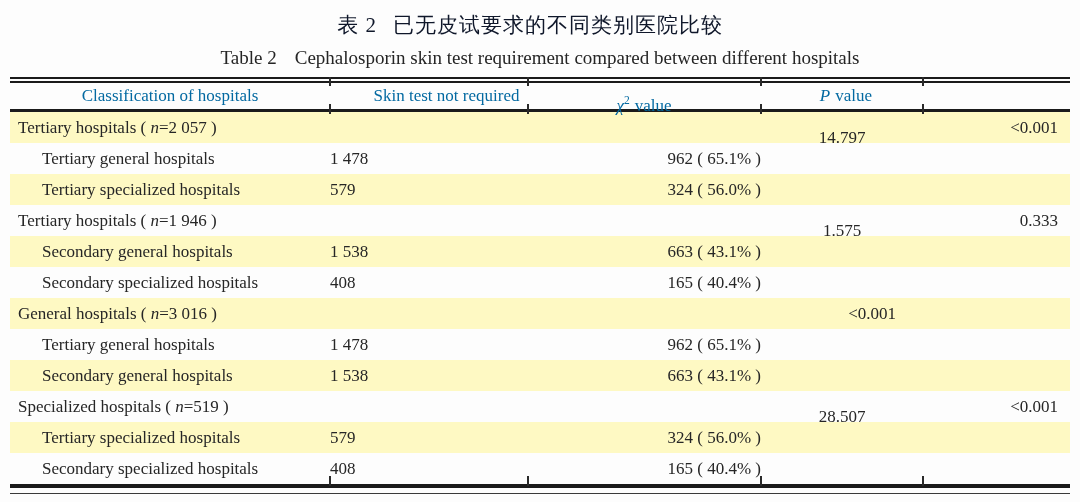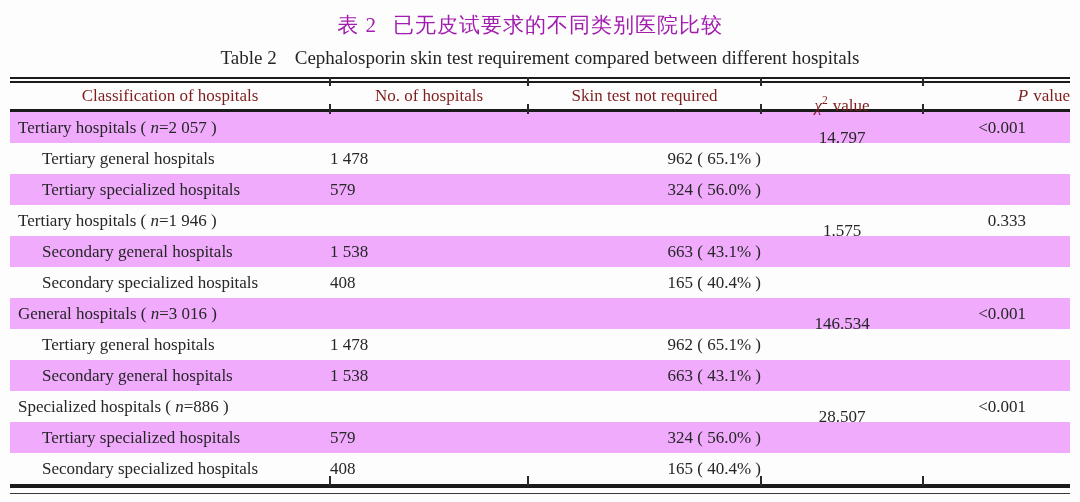--- a/index.html
+++ b/index.html
@@ -11,52 +11,52 @@
     position:relative;
     width:1080px;height:502px;
     background:#fdfdfd;
     color:#262626;
     overflow:hidden;
   }
   
   .zh-title{
     position:absolute;top:11px;left:0;width:1060px;
     text-align:center;font-size:21px;line-height:28px;
-    letter-spacing:1px;color:#a21caf;
+    letter-spacing:1px;color:#0f172a;
   }
   .zh-title .gap{display:inline-block;width:16px;}
   .en-title{
     position:absolute;top:45px;left:0;width:1080px;
     text-align:center;font-size:19px;line-height:25px;color:#252525;
   }
   .en-title .gap{display:inline-block;width:18px;}
   
   .tablewrap{
     position:absolute;left:10px;top:77px;width:1060px;
   }
   .rule-top{
     height:2px;border-top:2px solid #1b1b1b;border-bottom:2px solid #1b1b1b;
     background:#fdfdfd;
   }
   .thead{
-    display:flex;align-items:center;height:26px;font-size:17px;color:#7f1d1d;
+    display:flex;align-items:center;height:26px;font-size:17px;color:#0369a1;
   }
   .rule-mid{height:3px;background:#1b1b1b;}
   .tbody{}
   .row{display:flex;align-items:center;height:31px;font-size:17px;}
-  .row.shaded{background:#f0abfc;}
+  .row.shaded{background:#fef9c3;}
   .rule-bottom{height:3.5px;background:#1b1b1b;}
   .rule-bottom-thin{height:1.5px;background:#3a3a3a;margin-top:5px;}
   
   .c1{width:320px;box-sizing:border-box;text-align:left;padding-left:8px;}
   .c2{width:198px;box-sizing:border-box;padding-right:84px;}
   .c3{width:233px;box-sizing:border-box;text-align:right;padding-left:72px;}
   .c4{width:162px;box-sizing:border-box;text-align:center;margin-top:20px;}
   .c5{width:147px;box-sizing:border-box;text-align:right;}
-  .row .c5{padding-right:44px;}
+  .row .c5{padding-right:12px;}
   .row .c1.child{padding-left:32px;}
   .thead .c1,.thead .c2,.thead .c3{padding:0;text-align:center;}
   .it{font-style:italic;}
   .thead sup{font-size:0.68em;font-style:normal;vertical-align:super;line-height:0;}
   .hdr-word{margin-left:5px;}
   
   .tick{position:absolute;width:2px;background:#2a2a2a;}
   .tick.t-top{top:0;height:9px;}
   .tick.t-mid{top:27px;height:10px;}
   .tick.t-bot{top:399px;height:10px;}
@@ -73,21 +73,20 @@
 
   <div class="en-title">
     <span>Table 2</span><span class="gap"></span><span>Cephalosporin skin test requirement compared between different hospitals</span>
   </div>
 
   <div class="tablewrap">
     <div class="rule-top"></div>
 
     <div class="thead">
       <div class="c1">Classification of hospitals</div>
-      <div class="c2">No. of hospitals</div>
       <div class="c3">Skin test not required</div>
       <div class="c4"><span class="it">χ</span><sup>2</sup><span class="hdr-word">value</span></div>
       <div class="c5"><span class="it">P</span><span class="hdr-word">value</span></div>
     </div>
 
     <div class="rule-mid"></div>
 
     <div class="tbody">
 
       <div class="row shaded">
@@ -135,42 +134,41 @@
         <div class="c2">408</div>
         <div class="c3">165 ( 40.4% )</div>
         <div class="c4"></div>
         <div class="c5"></div>
       </div>
 
       <div class="row shaded">
         <div class="c1"><span>General hospitals ( </span><span class="it">n</span><span>=3 016 )</span></div>
         <div class="c2"></div>
         <div class="c3"></div>
-        <div class="c4">146.534</div>
         <div class="c5">&lt;0.001</div>
       </div>
 
       <div class="row">
         <div class="c1 child"><span>Tertiary general hospitals</span><span class="it"></span><span></span></div>
         <div class="c2">1 478</div>
         <div class="c3">962 ( 65.1% )</div>
         <div class="c4"></div>
         <div class="c5"></div>
       </div>
 
       <div class="row shaded">
         <div class="c1 child"><span>Secondary general hospitals</span><span class="it"></span><span></span></div>
         <div class="c2">1 538</div>
         <div class="c3">663 ( 43.1% )</div>
         <div class="c4"></div>
         <div class="c5"></div>
       </div>
 
       <div class="row">
-        <div class="c1"><span>Specialized hospitals ( </span><span class="it">n</span><span>=886 )</span></div>
+        <div class="c1"><span>Specialized hospitals ( </span><span class="it">n</span><span>=519 )</span></div>
         <div class="c2"></div>
         <div class="c3"></div>
         <div class="c4">28.507</div>
         <div class="c5">&lt;0.001</div>
       </div>
 
       <div class="row shaded">
         <div class="c1 child"><span>Tertiary specialized hospitals</span><span class="it"></span><span></span></div>
         <div class="c2">579</div>
         <div class="c3">324 ( 56.0% )</div>

